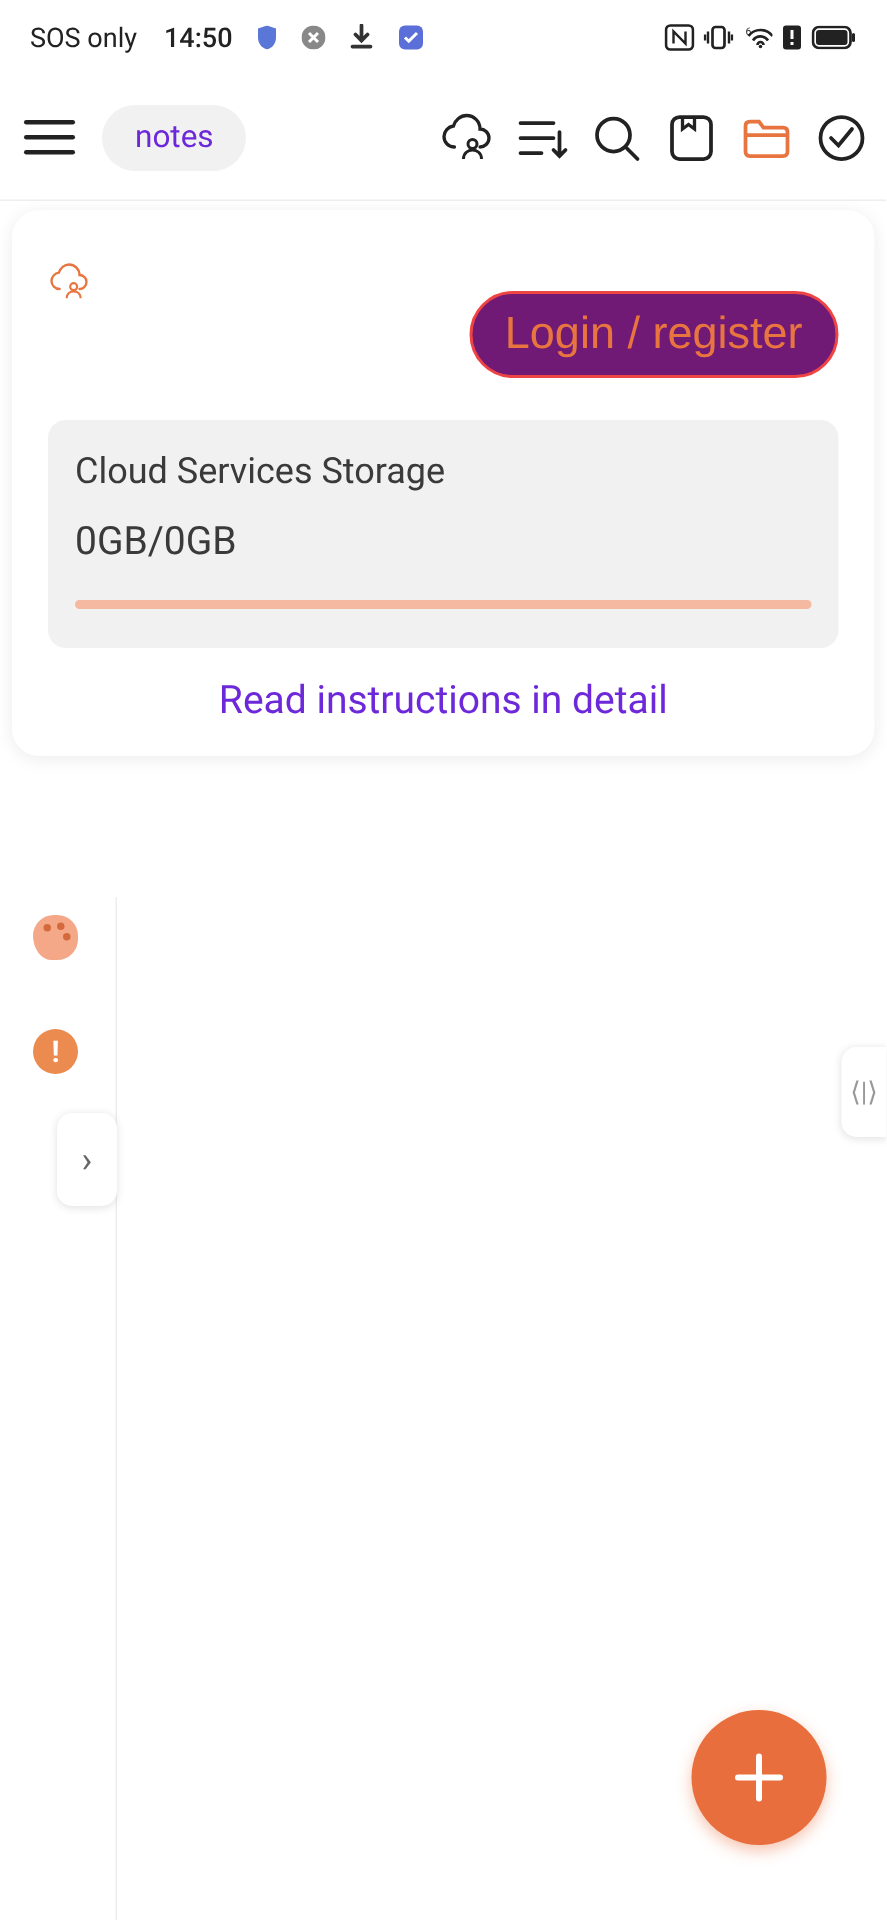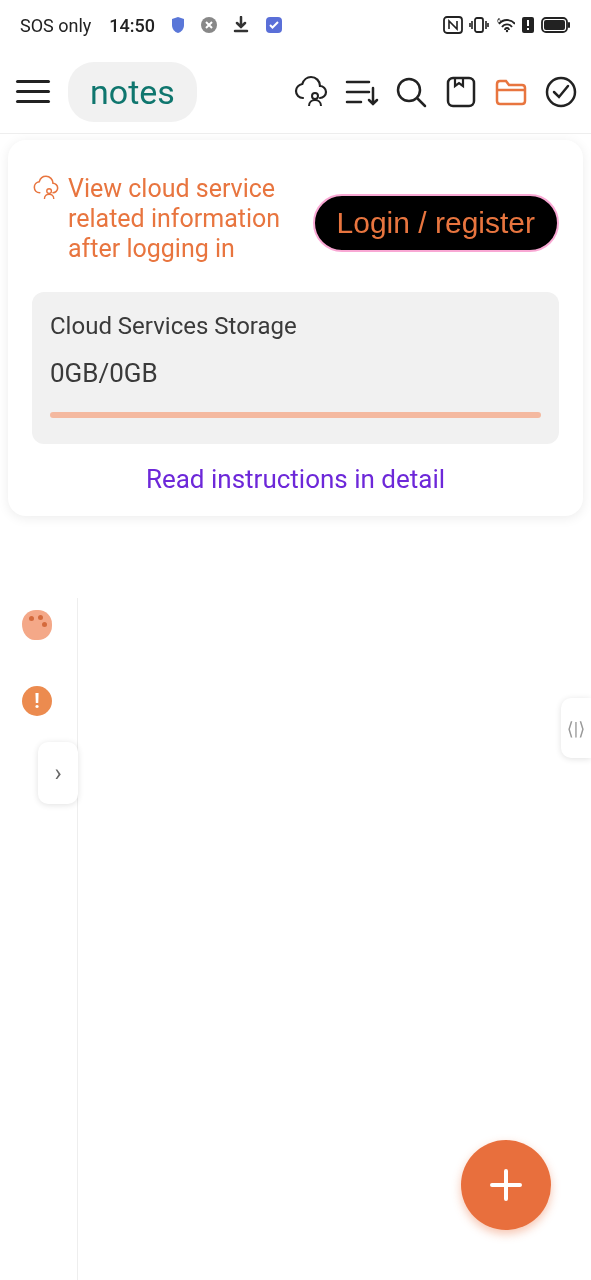--- a/index.html
+++ b/index.html
@@ -9,33 +9,33 @@
   .status-bar { height: 50px; display: flex; align-items: center; justify-content: space-between; padding: 0 20px; font-size: 18px; color: #222; }
   .status-left { display: flex; align-items: center; gap: 16px; }
   .status-left .time { font-weight: 500; margin-left: 2px; }
   .status-right { display: flex; align-items: center; gap: 6px; }
   .status-icon { display: inline-flex; align-items: center; justify-content: center; }
   
   
   .toolbar { height: 84px; display: flex; align-items: center; padding: 0 12px; border-bottom: 1px solid #eee; gap: 8px; }
   .hamburger { width: 42px; height: 42px; display: flex; flex-direction: column; justify-content: center; gap: 7px; padding: 4px; cursor: pointer; }
   .hamburger span { display: block; height: 3px; background: #222; border-radius: 2px; }
-  .notes-pill { background: #f1f1f1; color: #0f766e; border-radius: 26px; padding: 10px 22px; font-size: 34px; font-weight: 400; margin-left: 6px; }
+  .notes-pill { background: #f1f1f1; color: #6d28d9; border-radius: 26px; padding: 10px 22px; font-size: 21px; font-weight: 400; margin-left: 6px; }
   .toolbar-spacer { flex: 1; }
   .toolbar-icons { display: flex; align-items: center; gap: 14px; }
   .tb-icon { width: 36px; height: 36px; cursor: pointer; }
   
   
   .card { margin: 6px 8px 0 8px; background: #fff; border-radius: 18px; box-shadow: 0 2px 12px rgba(0,0,0,0.08); padding: 34px 24px 22px 24px; }
   .card-top { display: flex; align-items: flex-start; justify-content: space-between; gap: 10px; }
   .card-top-left { flex: 1; }
   .title { font-size: 34px; font-weight: 500; color: #222; margin-bottom: 12px; }
   .subtitle-row { display: flex; align-items: flex-start; gap: 8px; color: #e8753f; }
   .subtitle { font-size: 25px; line-height: 1.2; color: #e8753f; max-width: 230px; }
-  .login-btn { border: 2px solid #f9a8d4; color: #e8753f; background: #000000; border-radius: 30px; padding: 10px 22px; font-size: 30px; font-weight: 400; cursor: pointer; white-space: nowrap; margin-top: 20px; }
+  .login-btn { border: 2px solid #ef4444; color: #e8753f; background: #701a75; border-radius: 30px; padding: 10px 22px; font-size: 30px; font-weight: 400; cursor: pointer; white-space: nowrap; margin-top: 20px; }
   
   .storage-box { background: #f1f1f1; border-radius: 12px; padding: 20px 18px 26px 18px; margin-top: 28px; }
   .storage-title { font-size: 24px; color: #3a3a3a; font-weight: 400; margin-bottom: 18px; }
   .storage-value { font-size: 26px; color: #3a3a3a; font-weight: 400; margin-bottom: 24px; }
   .storage-bar { height: 6px; background: #f4b9a0; border-radius: 3px; width: 100%; }
   
   .read-link { text-align: center; color: #6d28d9; font-size: 26px; margin-top: 20px; cursor: pointer; }
   
   
   .side-rail { position: absolute; left: 0; top: 598px; width: 78px; border-right: 1px solid #eee; height: 682px; }
@@ -173,21 +173,20 @@
   <div class="card-top">
     <div class="card-top-left">
       <div class="subtitle-row">
         <span>
           <svg width="28" height="28" viewBox="0 0 36 36">
               <path d="M10 24c-4 0-7-3-7-7 0-3.5 2.8-6.5 6.3-7C10.5 6 14 3 18 3c5 0 9 4 9 9 3 0 6 2.5 6 6s-3 6-6 6" stroke="#e8753f" stroke-width="2" fill="none" stroke-linecap="round"></path>
               <circle cx="22" cy="22" r="3" stroke="#e8753f" stroke-width="1.8" fill="none"></circle>
               <path d="M16 32c0-4 3-6 6-6s6 2 6 6" stroke="#e8753f" stroke-width="1.8" fill="none"></path>
             </svg>
         </span>
-        <div class="subtitle">View cloud service related information after logging in</div>
       </div>
     </div>
     <button class="login-btn">Login / register</button>
   </div>
 
   <div class="storage-box">
     <div class="storage-title">Cloud Services Storage</div>
     <div class="storage-value">0GB/0GB</div>
     <div class="storage-bar"></div>
   </div>

